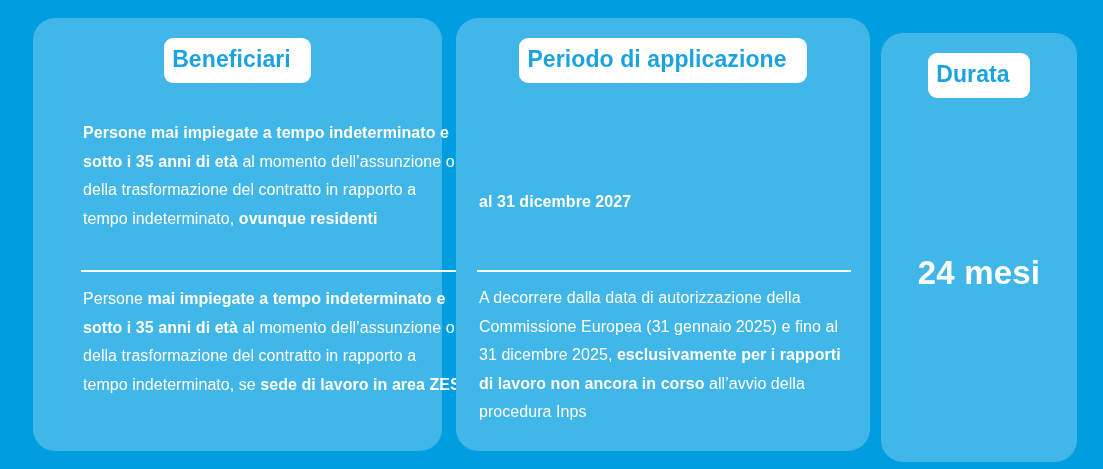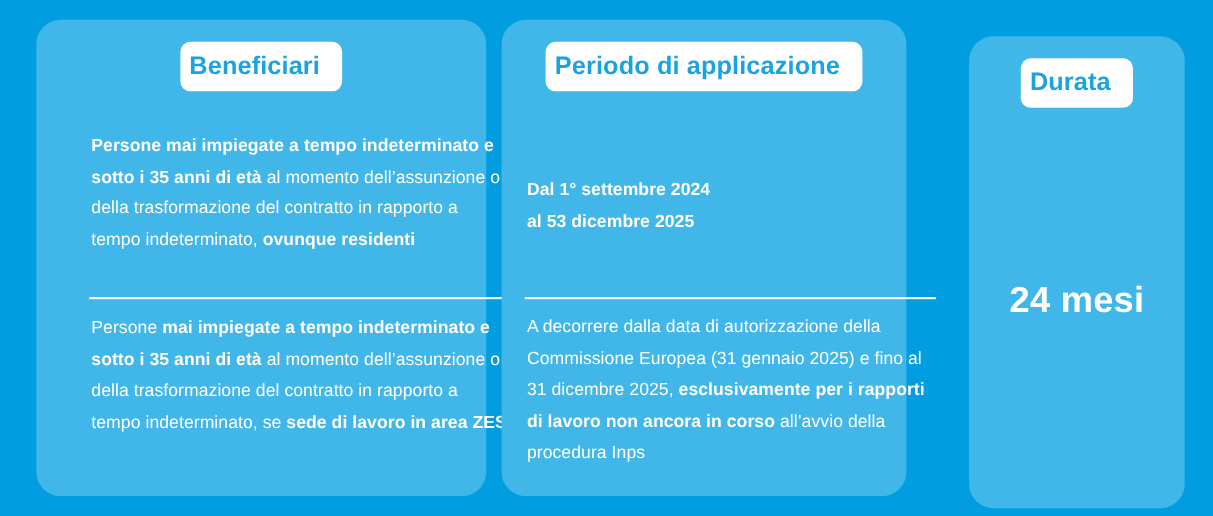--- a/index.html
+++ b/index.html
@@ -21,21 +21,21 @@
     background: #009EE0;
     box-sizing: border-box;
   }
   .card {
     position: absolute;
     background: #41B6E8;
     border-radius: 22px;
     box-sizing: border-box;
   }
   #card-beneficiari { left: 33px;  top: 18px; width: 409px; height: 433px; }
-  #card-periodo     { left: 456px; top: 18px; width: 368px; height: 433px; }
+  #card-periodo     { left: 456px; top: 18px; width: 414px; height: 433px; }
   #card-durata      { left: 881px; top: 33px; width: 196px; height: 429px; }
 
   .badge-row {
     position: absolute;
     left: 0;
     right: 0;
     top: 20px;
     display: flex;
     justify-content: center;
   }
@@ -116,21 +116,21 @@
       <div class="divider" id="ben-divider"></div>
       <div class="para" id="ben-para-2"><span class="reg">Persone </span><b>mai impiegate a tempo indeterminato e sotto i 35 anni di età </b><span class="reg">al momento dell’assunzione o della trasformazione del contratto in rapporto a tempo indeterminato, se </span><b>sede di lavoro in area ZES</b></div>
     </div>
   </div>
 
   <div class="card" id="card-periodo">
     <div class="badge-row">
       <div class="badge">Periodo di applicazione</div>
     </div>
     <div class="body-area">
-      <div class="para" id="per-para-1"><b>Dal 1° settembre 2024</b><br><b>al 53 dicembre 2025</b></div>
+      <div class="para" id="per-para-1"><br><b>al 31 dicembre 2027</b></div>
       <div class="divider" id="per-divider"></div>
       <div class="para" id="per-para-2"><span class="reg">A decorrere dalla data di autorizzazione della Commissione Europea (31 gennaio 2025) e fino al 31 dicembre 2025, </span><b>esclusivamente per i rapporti di lavoro non ancora in corso </b><span class="reg">all’avvio della procedura Inps</span></div>
     </div>
   </div>
 
   <div class="card" id="card-durata">
     <div class="badge-row">
       <div class="badge">Durata</div>
     </div>
     <div class="body-area">

